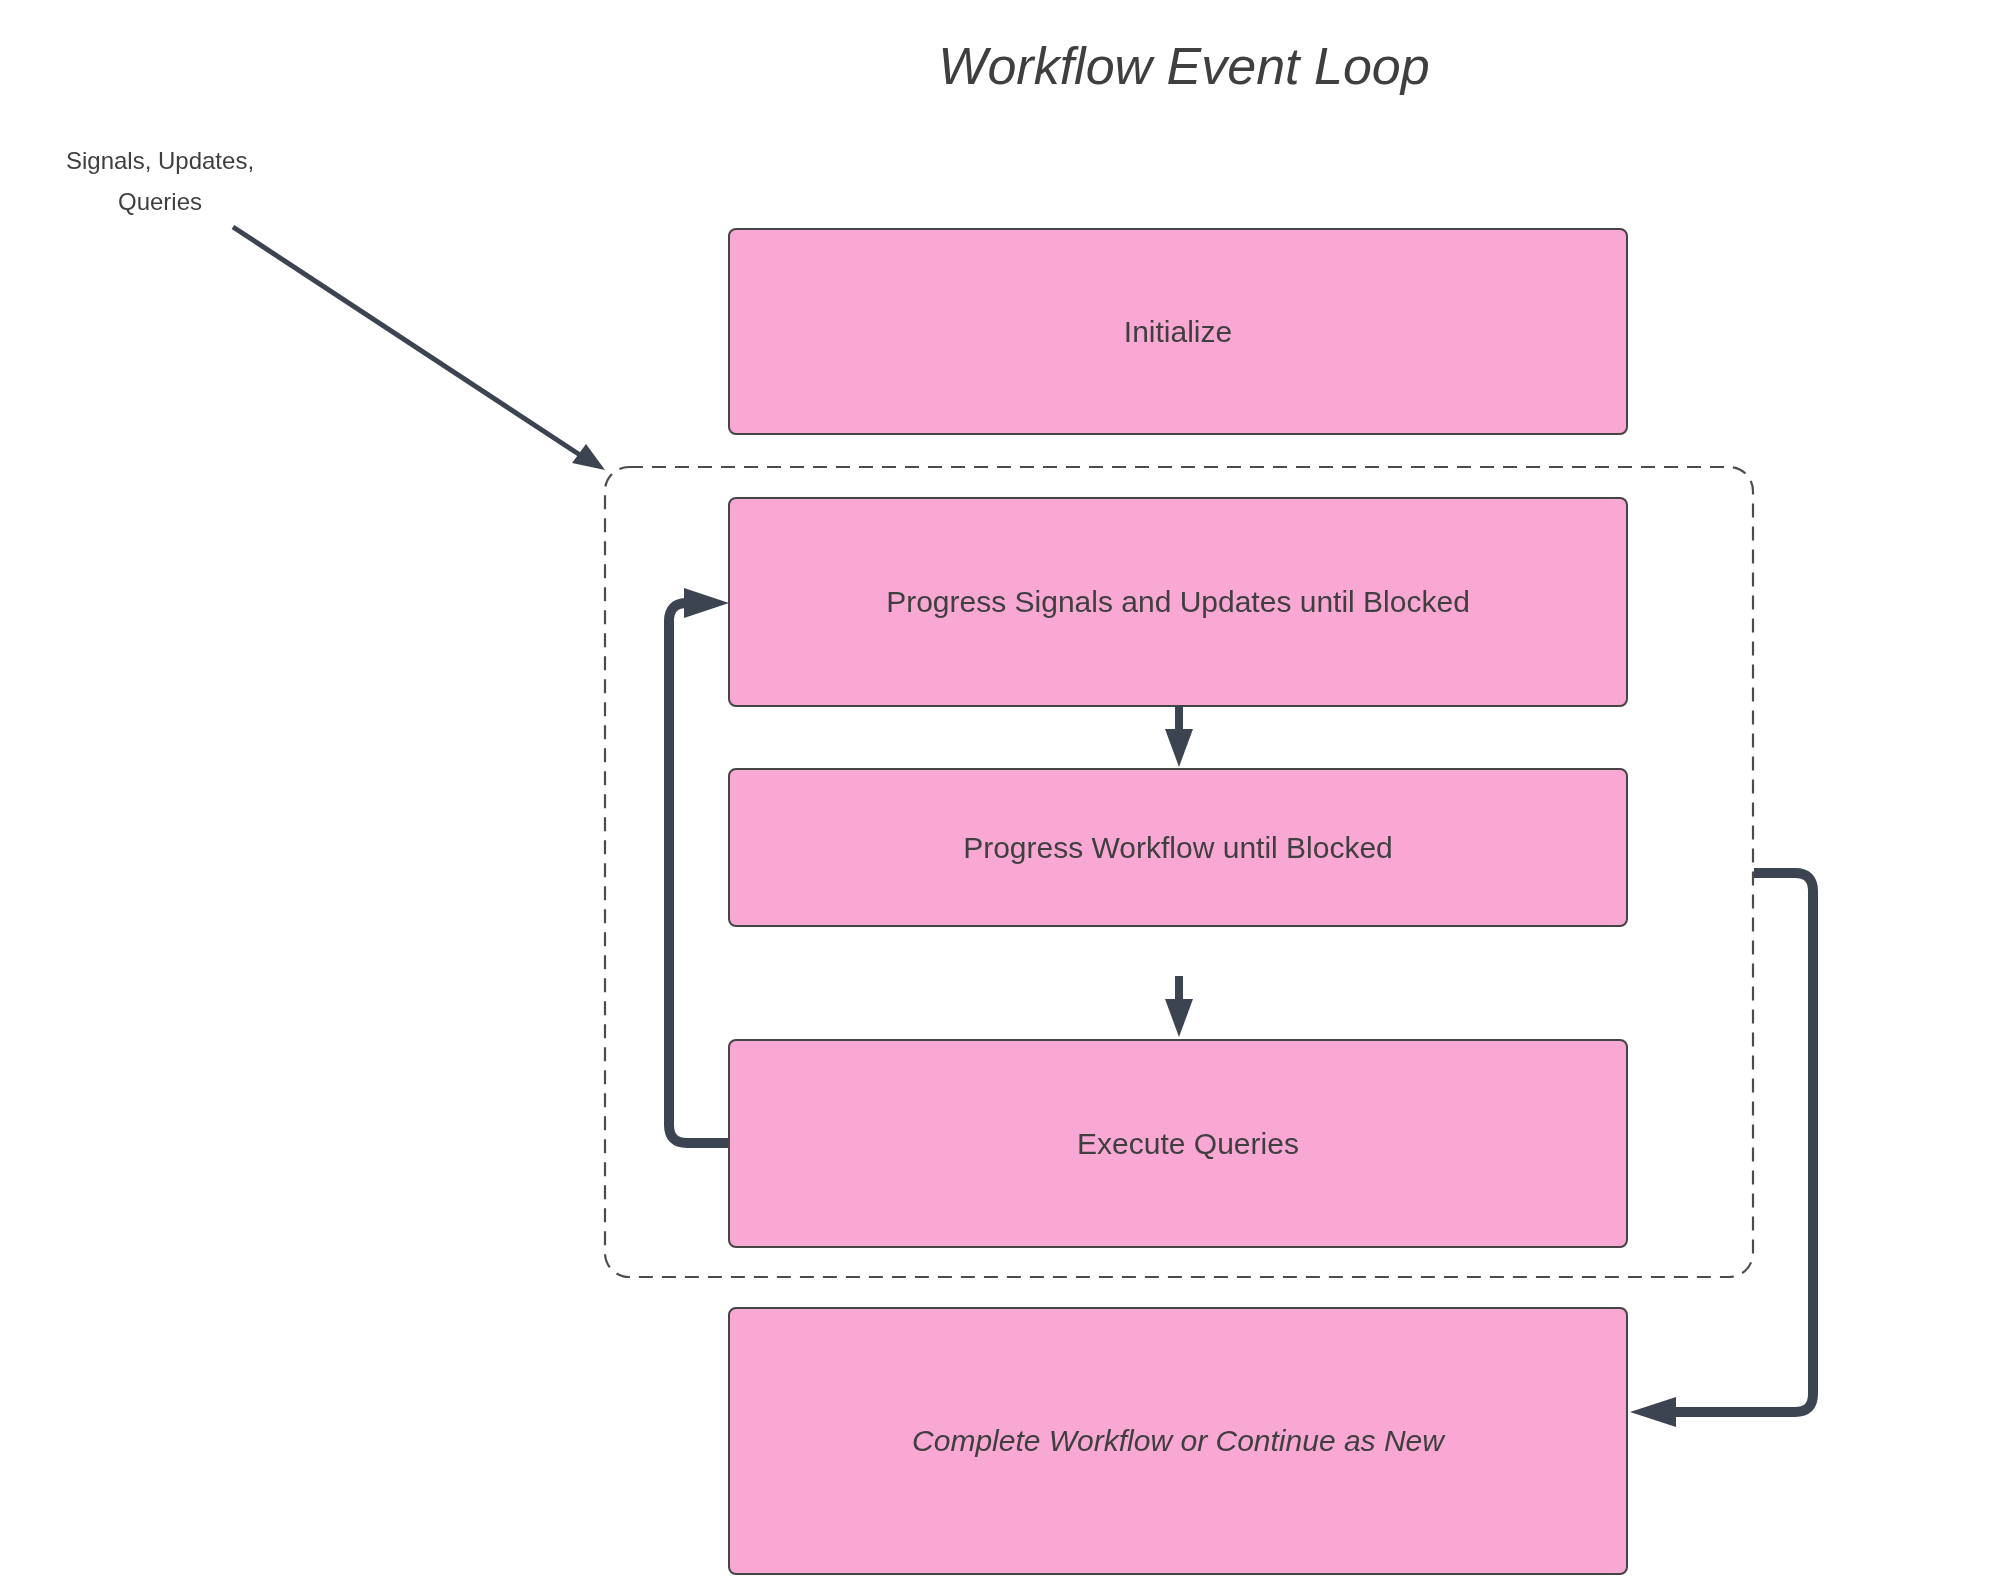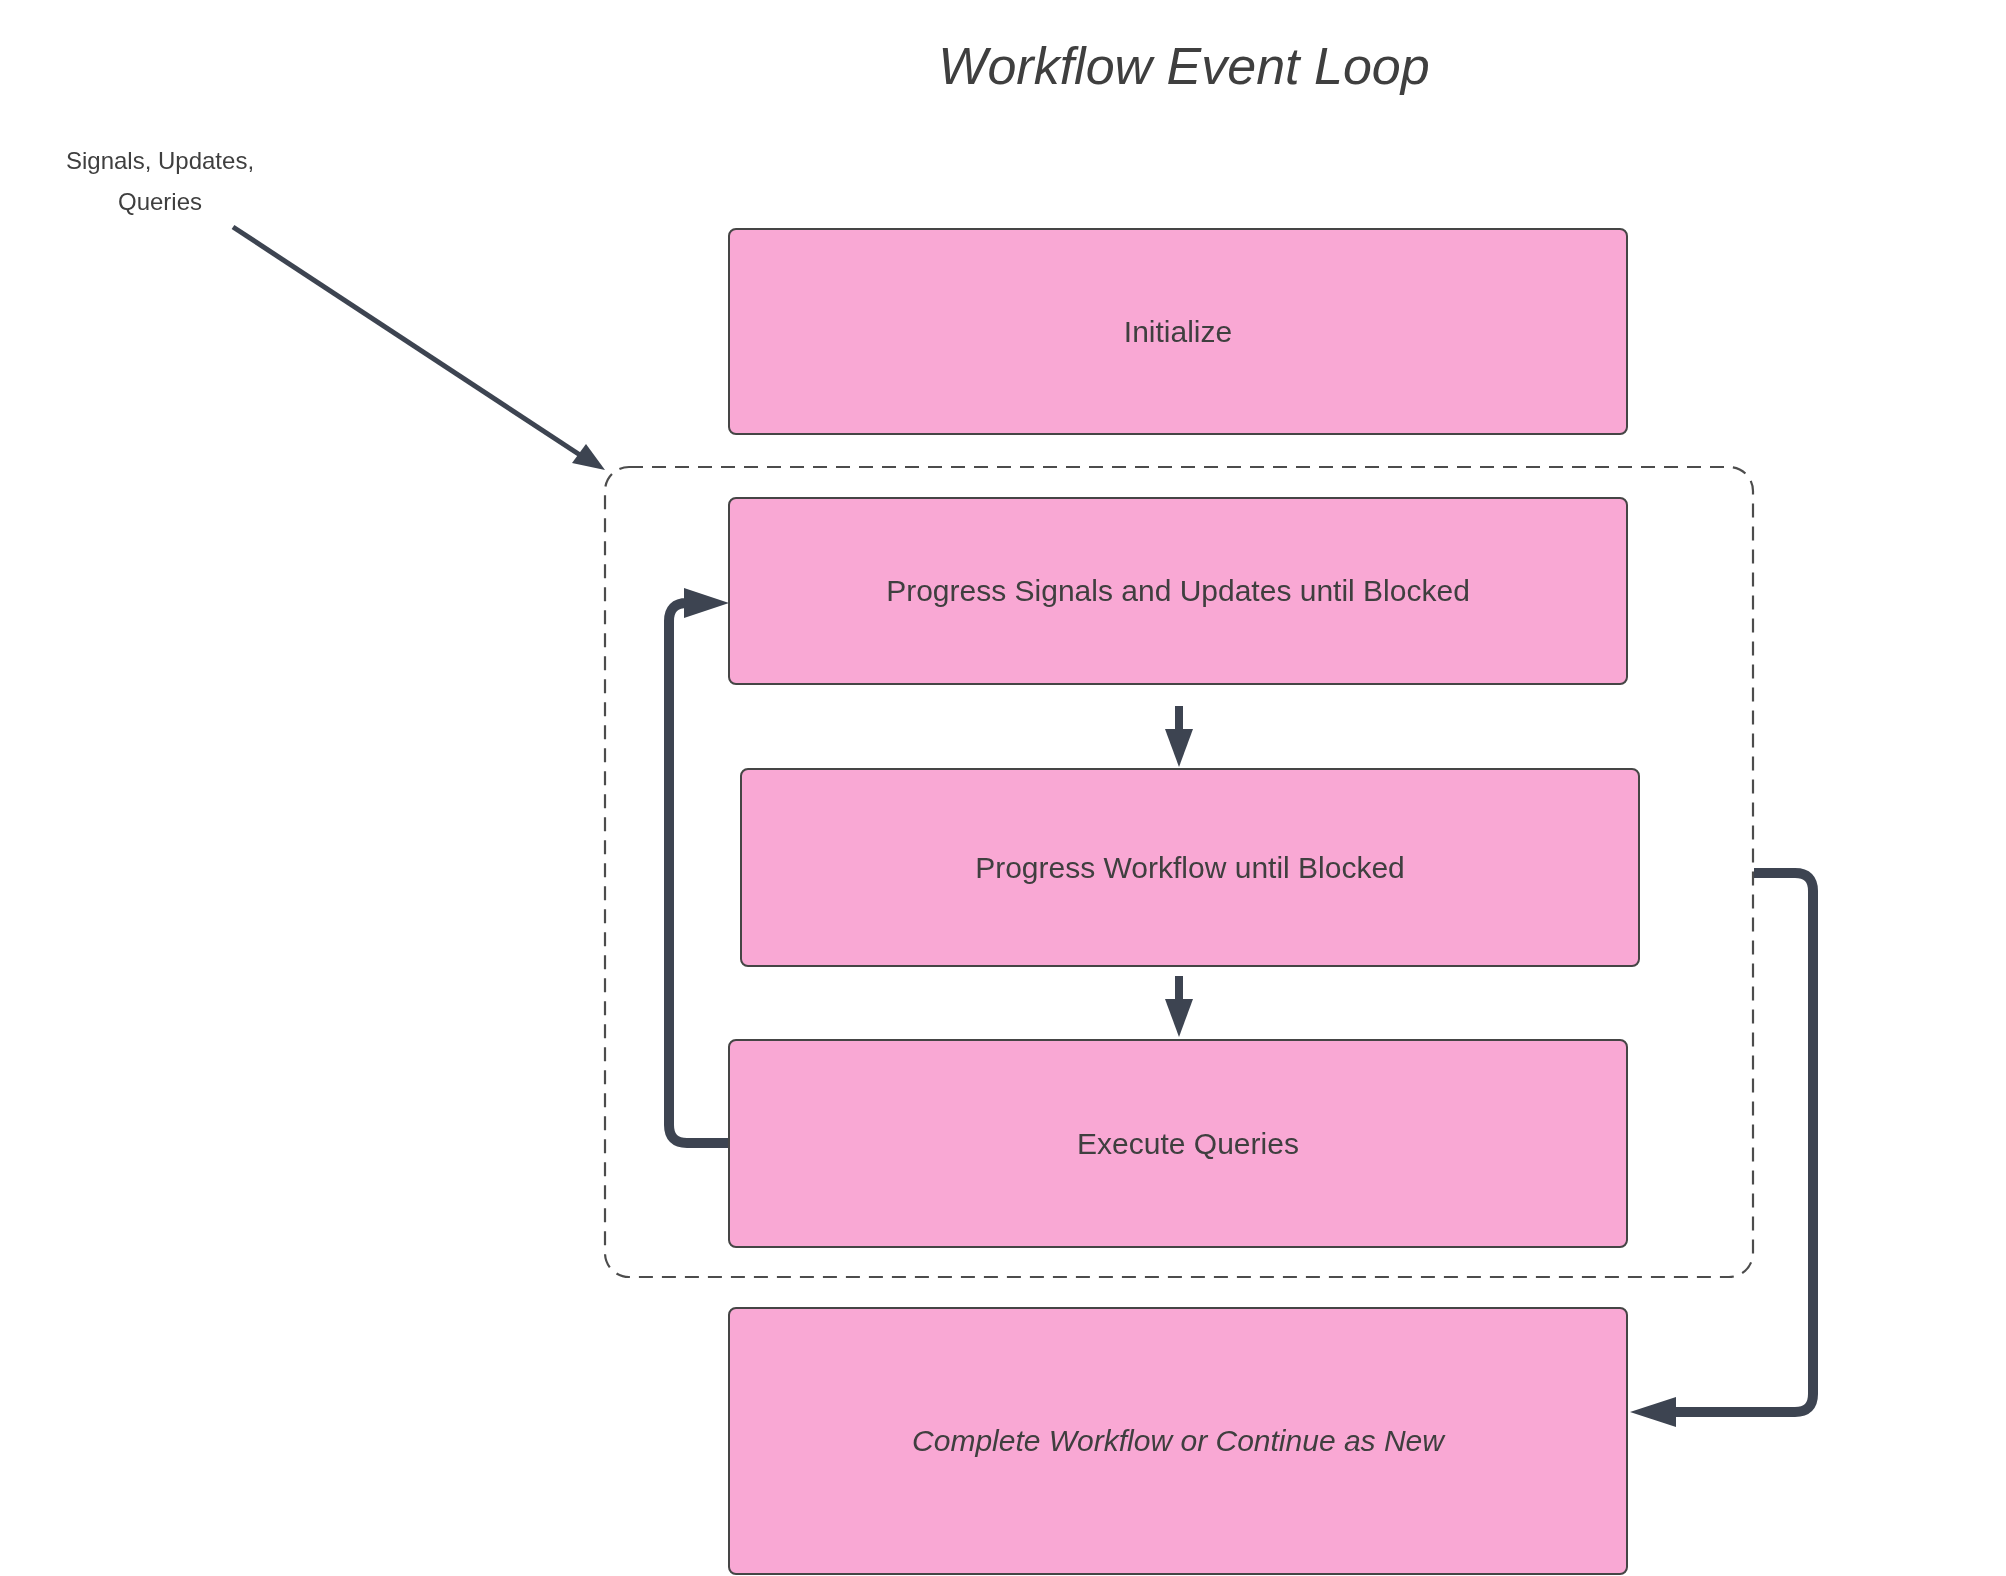--- a/index.html
+++ b/index.html
@@ -46,22 +46,22 @@
     border-radius: 8px;
     background: #f9a8d4;
     display: flex;
     align-items: center;
     justify-content: center;
     text-align: center;
     font-size: 30px;
     color: var(--text, #3f3f3f);
   }
   .node-initialize { left: 728px; top: 228px; height: 207px; }
-  .node-progress-signals { left: 728px; top: 497px; height: 188px; }
-  .node-progress-workflow { left: 728px; top: 768px; height: 199px; margin-left: 12px; }
+  .node-progress-signals { left: 728px; top: 497px; height: 210px; }
+  .node-progress-workflow { left: 728px; top: 768px; height: 159px; }
   .node-execute-queries { left: 728px; top: 1039px; height: 209px; padding-left: 20px; }
   .node-complete { left: 728px; top: 1307px; height: 268px; font-style: italic; }
 </style>
 </head>
 <body>
 
 <div class="stage">
 
   <svg class="arrow-layer" viewBox="0 0 2006 1576" xmlns="http://www.w3.org/2000/svg">
 

